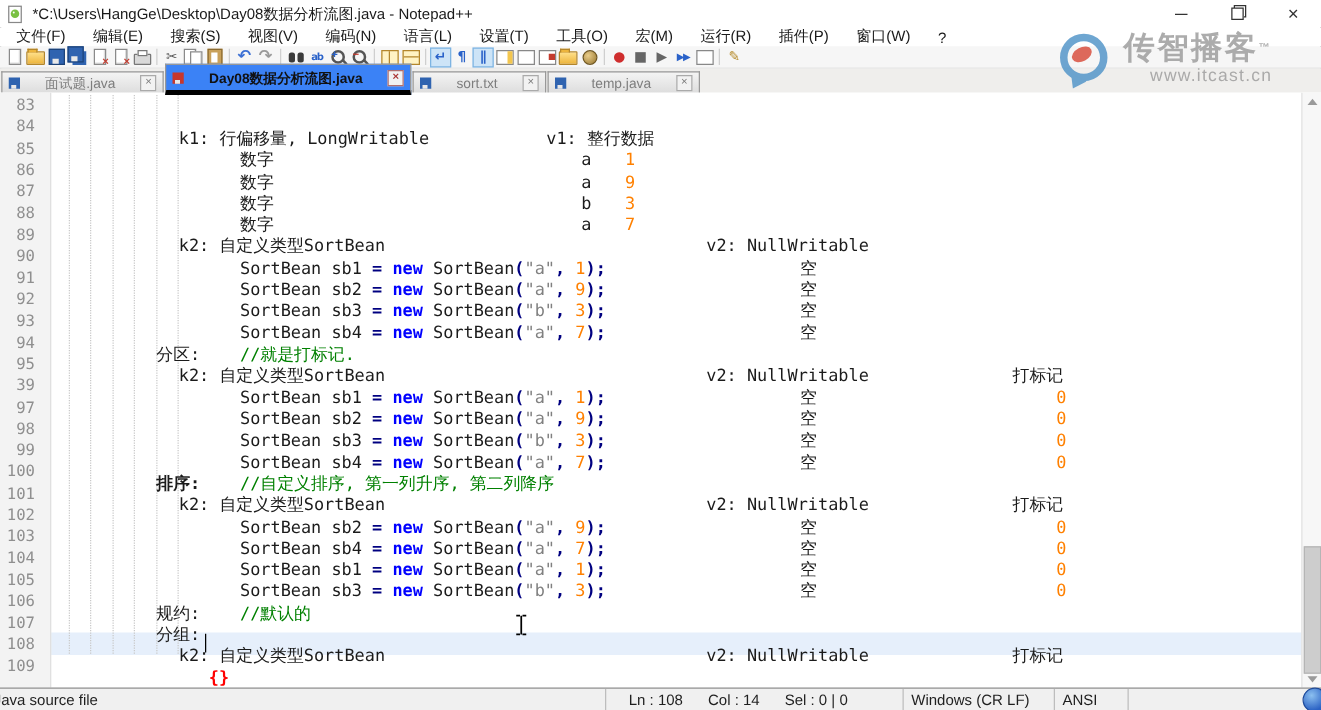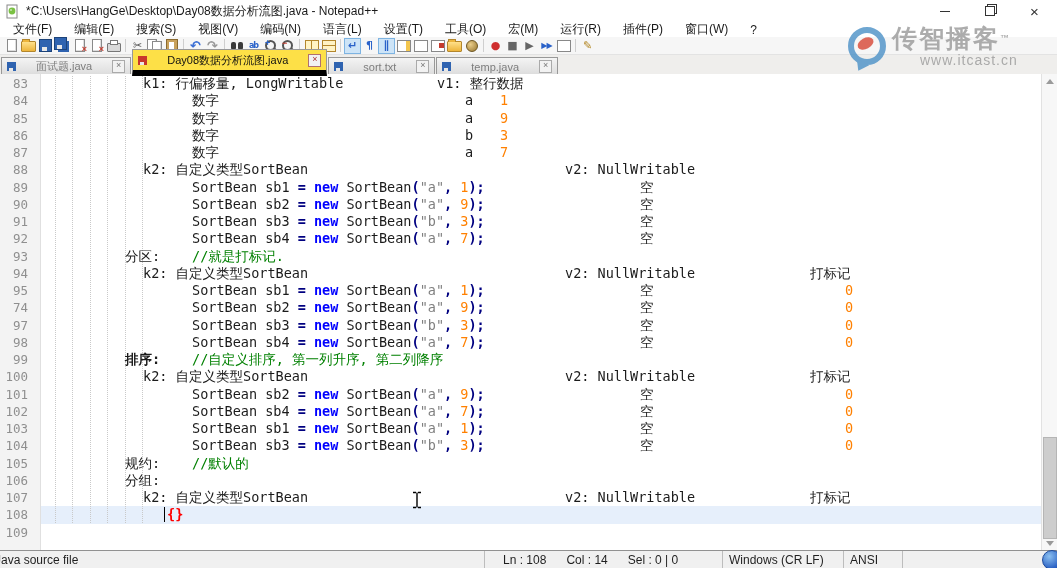--- a/index.html
+++ b/index.html
@@ -44,33 +44,33 @@
   .s-win::after{content:"";position:absolute;left:5px;top:0;width:1px;height:100%;background:#b3862c;}
   .s-win.h::after{left:0;top:4px;width:100%;height:1px;}
   .s-panel{display:inline-block;width:12px;height:10px;background:#fff;border:1px solid #888;position:relative;}
   .s-panel.y::after{content:"";position:absolute;right:0;top:0;width:4px;height:100%;background:#f3c64e;}
   .s-panel.r::after{content:"";position:absolute;right:0;top:2px;width:5px;height:5px;background:#c43b2e;}
   .s-disc{display:inline-block;width:10px;height:10px;border-radius:50%;background:radial-gradient(circle at 35% 35%,#eacd8a,#97762f);border:1px solid #6f5620;}
   
   .tabbar{height:20px;background:#efeeec;border-bottom:1px solid #989898;display:flex;align-items:flex-end;padding-left:1px;}
   .tab{height:17px;display:flex;align-items:center;gap:20px;padding:0 5px;font-size:11px;color:#7d7d7d;
     background:linear-gradient(#f4f4f4,#dcdcdc);border:1px solid #989898;border-bottom:none;margin-right:1px;white-space:nowrap;}
-  .tab.active{height:20px;background:#fde047;color:#111;position:relative;z-index:2;border-bottom:6px solid #000000;margin-bottom:-1px;}
+  .tab.active{height:20px;background:#3b82f6;color:#111;position:relative;z-index:2;border-bottom:4px solid #000000;margin-bottom:-1px;font-weight:bold;}
   .tab-disk{width:9px;height:9px;background:#2f63b0;position:relative;flex:none;}
   .tab-disk::after{content:"";position:absolute;left:2px;bottom:0;width:4px;height:3px;background:#e8e8e8;}
   .tab-disk.mod{background:#c8372c;}
   .tab-x{width:11px;height:11px;border:1px solid #aaa;background:#f2f2f2;font-size:9px;line-height:9px;text-align:center;color:#777;flex:none;}
   .tab-x::before{content:"×";}
   .tab.active .tab-x{border-color:#b07070;color:#a33;}
   
   .editor{position:absolute;top:74px;left:0;right:0;bottom:17px;background:#fff;overflow:hidden;}
   .curline{position:absolute;left:40px;right:15px;height:17.25px;background:#e6effb;}
   .guide{position:absolute;top:2px;height:447px;width:0;border-left:1px dotted #c9c9c9;}
   .line{position:absolute;left:0;right:15px;height:17.25px;line-height:17.25px;white-space:pre;
-    font-family:"DejaVu Sans Mono","Liberation Mono",monospace;font-size:13.5px;}
+    font-family:"DejaVu Sans Mono","Liberation Mono",monospace;font-size:13.5px;margin-top:28px;}
   .chunk{position:absolute;top:0;}
   .tp{color:#1b1b1b;} .tk{color:#0000ff;font-weight:bold;} .to{color:#000080;font-weight:bold;}
   .tn{color:#ff8000;} .ts{color:#808080;} .tc{color:#008000;} .tb{color:#ff0000;font-weight:bold;}
   .gutter{position:absolute;left:0;top:0;bottom:0;width:40px;background:#f3f3f3;border-right:1px solid #e0e0e0;}
   .gnum{position:absolute;right:12px;height:17.25px;line-height:17.25px;color:#8f8f8f;
     font-family:"DejaVu Sans Mono","Liberation Mono",monospace;font-size:12.5px;}
   .caret{position:absolute;width:1px;height:15px;background:#000;}
   .vscroll{position:absolute;right:0;top:0;bottom:0;width:15px;background:#f7f7f7;border-left:1px solid #e2e2e2;}
   .vs-up,.vs-down{position:absolute;left:0;width:15px;height:15px;display:flex;align-items:center;justify-content:center;}
   .vs-up{top:0;} .vs-down{bottom:0;}
@@ -86,21 +86,21 @@
   .sb-len{width:155px;padding-left:6px;gap:14px;}
   .sb-pos{width:219px;padding-left:18px;gap:20px;}
   .sb-eol{width:114px;padding-left:6px;}
   .sb-enc{width:52px;padding-left:6px;}
   
   .watermark{position:absolute;top:25px;right:6px;width:205px;height:48px;opacity:.82;pointer-events:none;z-index:30;display:flex;align-items:flex-start;}
   .wm-logo{position:relative;width:42px;height:46px;flex:none;}
   .wm-ring{position:absolute;top:2px;left:2px;width:26px;height:26px;border:6px solid #4f93c8;border-radius:50%;}
   .wm-dot{position:absolute;top:13px;left:11px;width:17px;height:11px;background:#d84b3a;border-radius:50%;transform:rotate(-28deg);}
   .wm-tail{position:absolute;top:36px;left:6px;width:0;height:0;border:7px solid transparent;border-top:10px solid #4f93c8;transform:rotate(28deg);}
-  .wm-text{display:flex;flex-direction:column;margin-left:4px;}
+  .wm-text{display:flex;flex-direction:column;margin-left:4px;align-items:flex-end;}
   .wm-brand{font-size:25px;font-weight:bold;color:#9b9b9b;letter-spacing:2px;line-height:26px;white-space:nowrap;}
   .wm-tm{font-size:9px;vertical-align:top;color:#9b9b9b;}
   .wm-url{font-size:14px;color:#9b9b9b;letter-spacing:1px;margin-top:1px;margin-left:28px;}
   
   .mouse-cursor{position:absolute;left:411px;top:491px;z-index:40;pointer-events:none;}
   .blue-orb{position:absolute;right:-5px;bottom:-2px;width:18px;height:18px;border-radius:50%;z-index:50;
     background:radial-gradient(circle at 35% 30%,#8cc0f0,#2b62c4 70%);border:1px solid #1d4a9a;}
 </style>
 </head>
 <body>
@@ -323,21 +323,21 @@
         <div class="gnum" style="top: 52.75px;">86</div>
         <div class="gnum" style="top: 70px;">87</div>
         <div class="gnum" style="top: 87.25px;">88</div>
         <div class="gnum" style="top: 104.5px;">89</div>
         <div class="gnum" style="top: 121.75px;">90</div>
         <div class="gnum" style="top: 139px;">91</div>
         <div class="gnum" style="top: 156.25px;">92</div>
         <div class="gnum" style="top: 173.5px;">93</div>
         <div class="gnum" style="top: 190.75px;">94</div>
         <div class="gnum" style="top: 208px;">95</div>
-        <div class="gnum" style="top: 225.25px;">74</div>
+        <div class="gnum" style="top: 225.25px;">39</div>
         <div class="gnum" style="top: 242.5px;">97</div>
         <div class="gnum" style="top: 259.75px;">98</div>
         <div class="gnum" style="top: 277px;">99</div>
         <div class="gnum" style="top: 294.25px;">100</div>
         <div class="gnum" style="top: 311.5px;">101</div>
         <div class="gnum" style="top: 328.75px;">102</div>
         <div class="gnum" style="top: 346px;">103</div>
         <div class="gnum" style="top: 363.25px;">104</div>
         <div class="gnum" style="top: 380.5px; margin-left: 24px;">105</div>
         <div class="gnum" style="top: 397.75px;">106</div>

